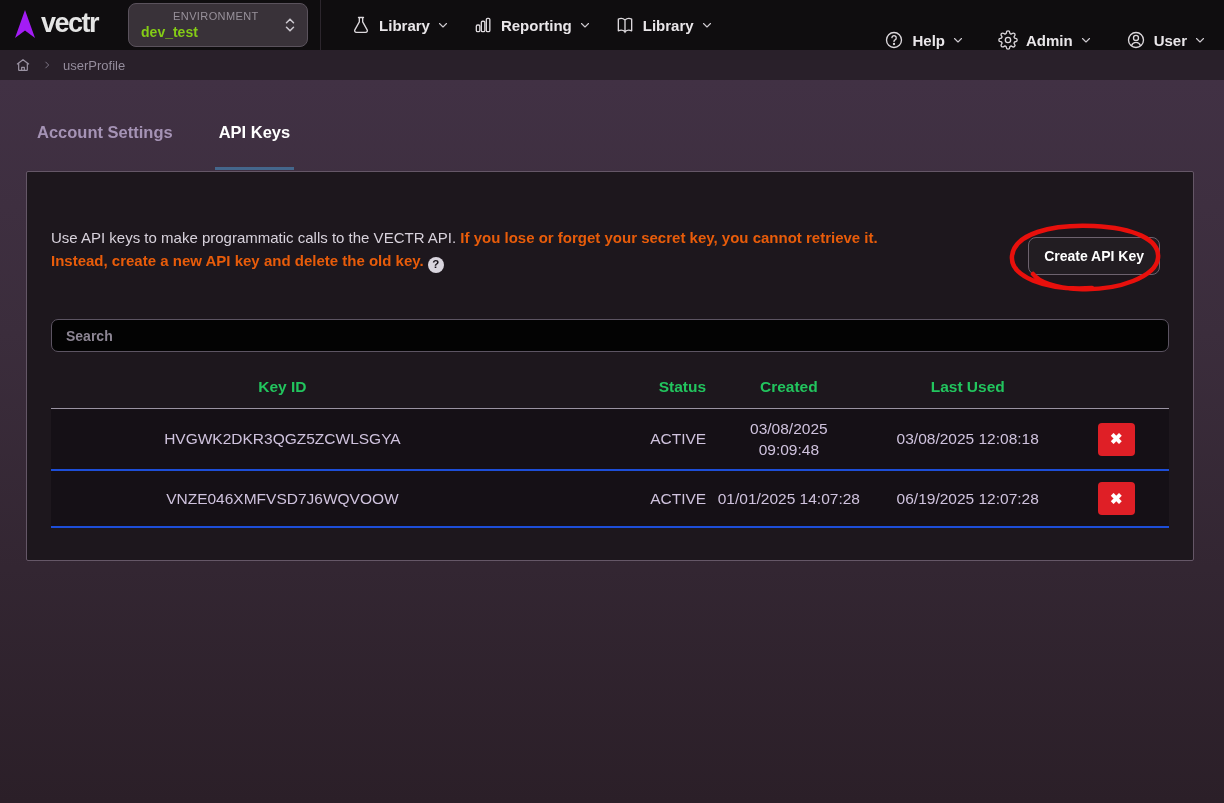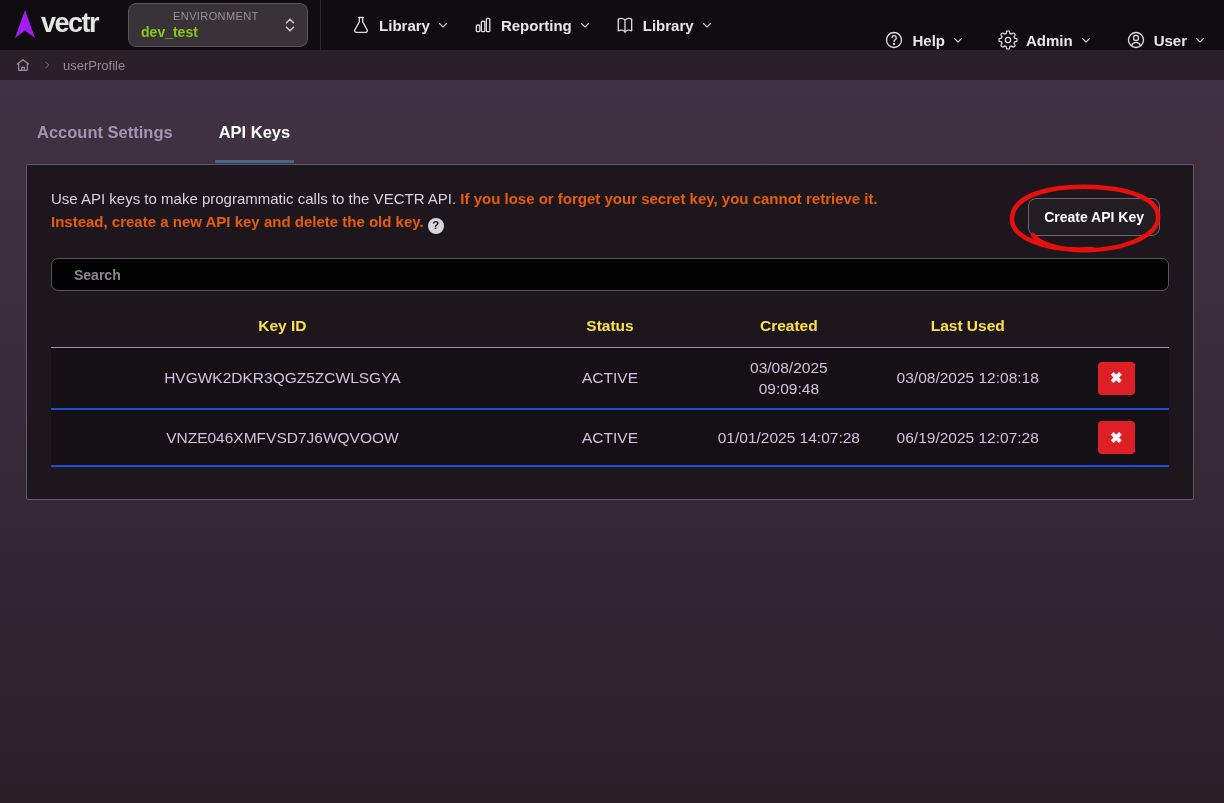--- a/index.html
+++ b/index.html
@@ -25,47 +25,47 @@
 
   
   .breadcrumb { height:30px; background:#29202a; display:flex; align-items:center; padding:0 15px; gap:11px;
     font-size:13px; color:#948c9c;text-align:center; }
   .crumb-home { display:flex; color:#9a92a2; cursor:pointer; }
   .crumb-sep { display:flex; color:#7d7585; }
 
   
   .content { height:723px; background:linear-gradient(180deg,#413144 0%,#3b2d3c 35%,#2b1f28 100%); padding:0 30px 0 26px; }
   .tabs { display:flex; gap:38px; padding:43px 0 0 7px; }
-  .tab { font-size:16.5px; font-weight:700; color:#a593b5; padding:0 4px 18px; cursor:pointer; border-bottom:3px solid transparent; }
+  .tab { font-size:16.5px; font-weight:700; color:#a593b5; padding:0 4px 25px; cursor:pointer; border-bottom:3px solid transparent; }
   .tab.active { color:#ffffff; border-bottom-color:#44678c; }
 
   .panel { background:#1d171d; border:1px solid #655767; border-radius:2px; padding:22px 24px 32px; margin-top:1px; position:relative; }
-  .panel-header { display:flex; justify-content:space-between; align-items:flex-start; }
+  .panel-header { display:flex; justify-content:space-between; align-items:flex-start;margin-top:32px; }
   .description { width:840px; font-size:15px; line-height:23px; color:#d8d2dc; }
   .warning { color:#e85c0a; font-weight:700; }
   .help-badge { display:inline-flex; width:16px; height:16px; border-radius:50%; background:#d9d5de; color:#171219;
     font-size:11.5px; font-weight:700; align-items:center; justify-content:center; vertical-align:-2px; margin-left:4px; }
 
   .create-wrap { position:relative; margin:11px 9px 0 0; flex-shrink:0; }
   .create-btn { background:#221d22; border:1px solid #6d626e; border-radius:8px; color:#ffffff; font-weight:700;
     font-size:14px; font-family:inherit; padding:10px 15px; cursor:pointer; }
   .annotation { position:absolute; left:-24px; top:-16px; pointer-events:none; z-index:5; }
 
-  .search-input { margin-top:22px; width:100%; height:33px; background:#030303; border:1px solid #5c5462; border-radius:7px;
-    color:#ec4899; font-size:14px; font-weight:700; font-family:inherit; padding:0 22px; outline:none; display:block; }
+  .search-input { margin-top:44px; width:100%; height:33px; background:#030303; border:1px solid #5c5462; border-radius:7px;
+    color:#ec4899; font-size:14px; font-weight:700; font-family:inherit; padding:0 14px; outline:none; display:block; }
   .search-input::placeholder { color:#8d8694; opacity:1; }
 
   .table { margin-top:16px; }
   .thead { display:flex; align-items:center; padding:8px 0 11px; border-bottom:1px solid #9a93a2;
-    color:#fde047; font-weight:700; font-size:15.5px; }
+    color:#22c55e; font-weight:700; font-size:15.5px; }
   .trow { display:flex; align-items:center; background:#151016; border-bottom:2px solid #1d4ed8; color:#cfc2dd; font-size:15.5px; }
   .trow.r1 { height:62px; }
   .trow.r2 { height:57px; }
   .cell { text-align:center; }
-  .c1 { width:41.4%; } .c2 { width:17.2%; } .c3 { width:14.8%; white-space:pre-line; line-height:21px; }
+  .c1 { width:41.4%; } .c2 { width:17.2%;text-align:right; } .c3 { width:14.8%; white-space:pre-line; line-height:21px; }
   .c4 { width:17.2%; } .c5 { width:9.4%; display:flex; justify-content:center; }
   .delete-btn { background:#df1f26; border:none; border-radius:4px; width:37px; height:33px; color:#ffffff;
     font-size:15px; font-weight:700; display:flex; align-items:center; justify-content:center; cursor:pointer; }
 </style>
 </head>
 <body>
 
 <div class="navbar">
   <div class="brand">
     <span style="display:flex;">

